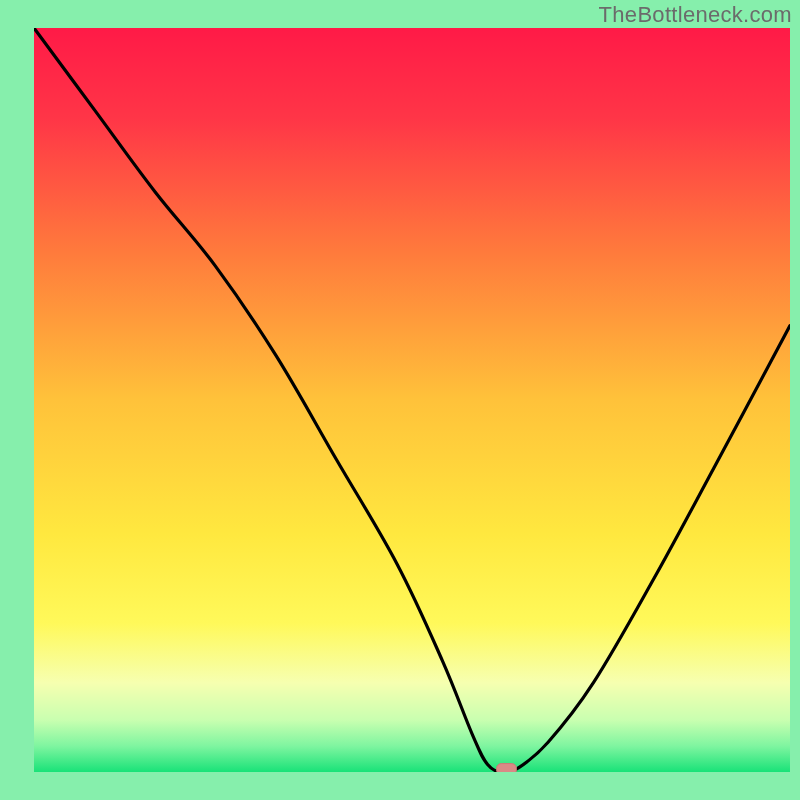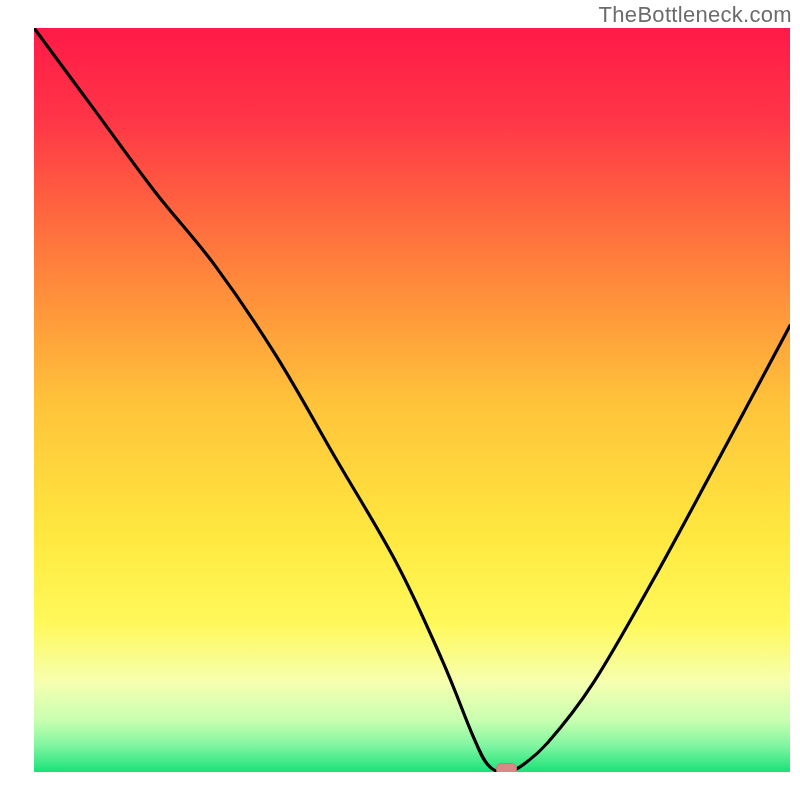--- a/index.html
+++ b/index.html
@@ -8,21 +8,21 @@
     width: 800px;
     height: 800px;
     background: #000;
     overflow: hidden;
     font-family: Arial, Helvetica, sans-serif;
   }
   .frame {
     position: relative;
     width: 800px;
     height: 800px;
-    background: #ffffff;
+    background: #86efac;
   }
   .watermark {
     position: absolute;
     top: 2px;
     right: 8px;
     color: #6b6b6b;
     font-size: 22px;
     font-weight: 500;
     letter-spacing: 0.3px;
     z-index: 10;

